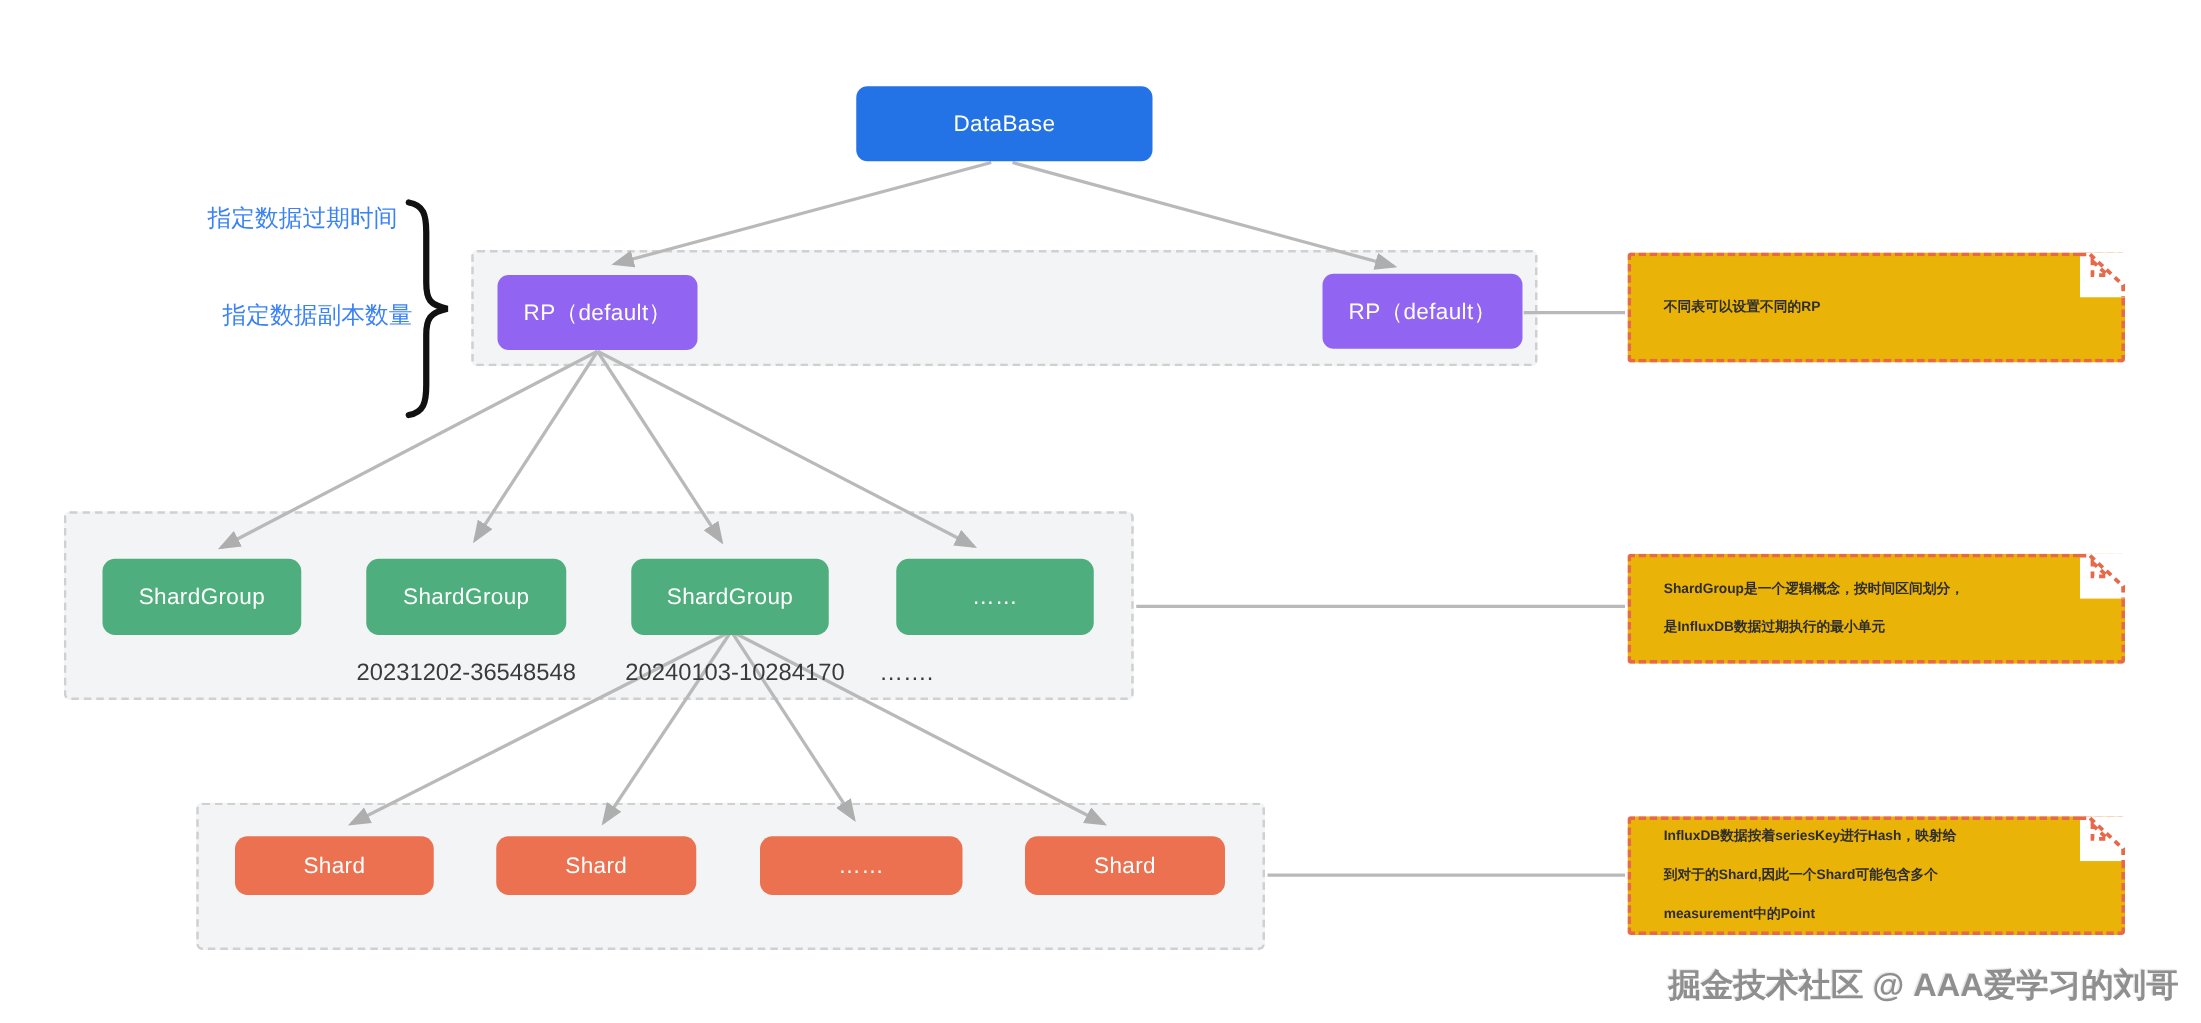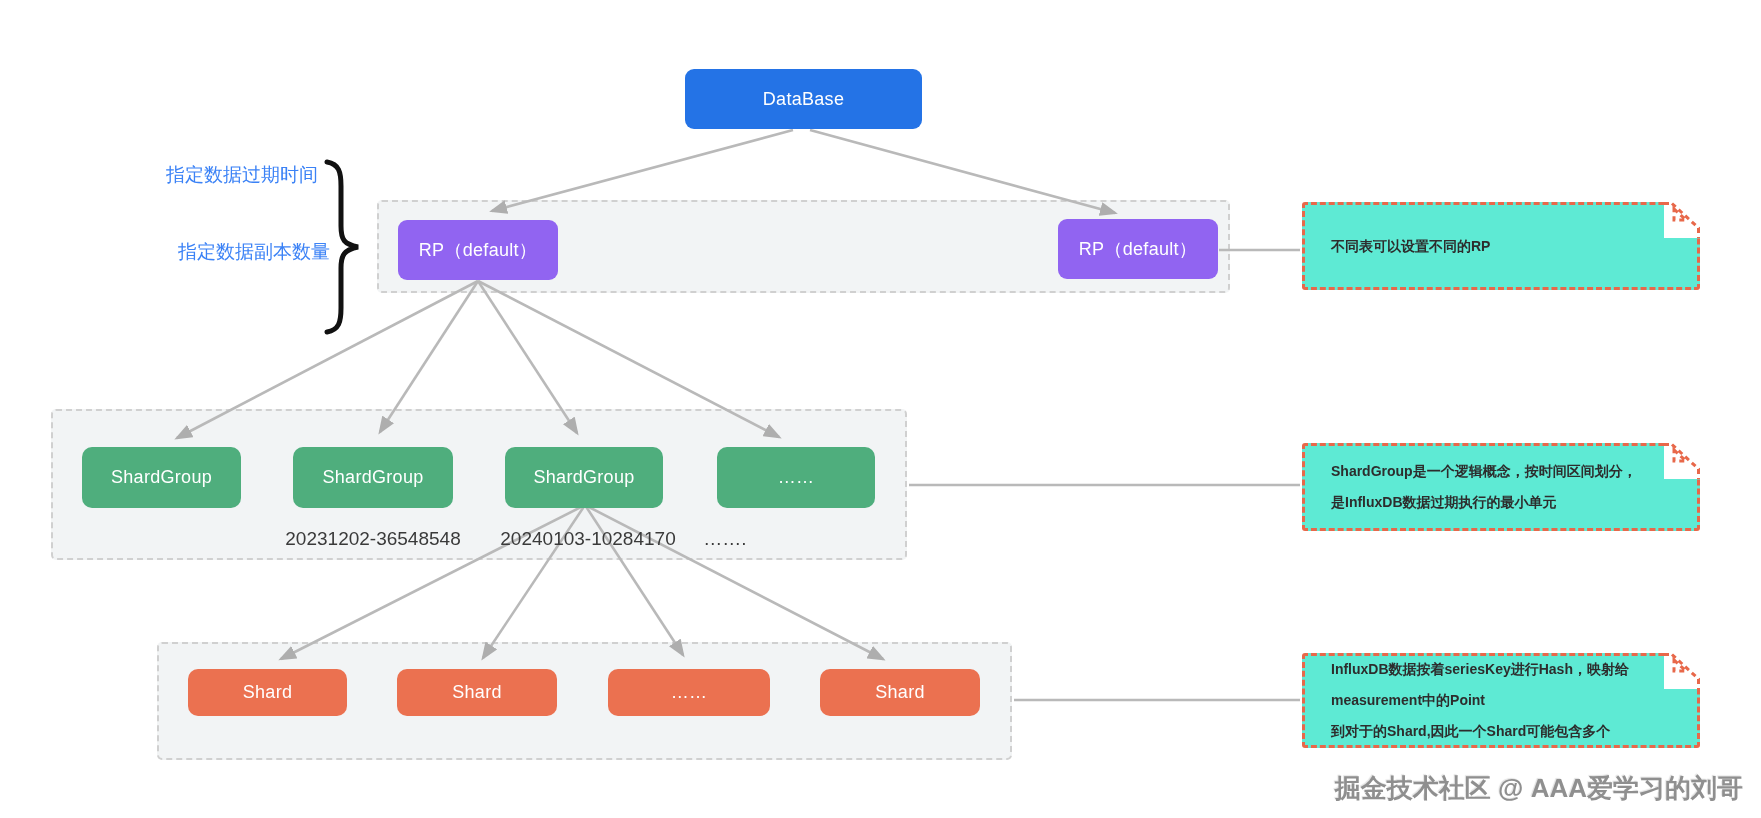--- a/index.html
+++ b/index.html
@@ -51,24 +51,24 @@
   
   .leftlabel{
     position:absolute;font-size:19px;color:#3b82f6;white-space:nowrap;text-align:right;
   }
   .ll1{left:60px;top:162px;width:258px;}
   .ll2{left:72px;top:239px;width:258px;}
   .ll3{left:60px;top:317px;width:250px;}
 
   
   .note{
-    position:absolute;left:1302px;width:398px;box-sizing:border-box;background:#5eead4;
+    position:absolute;left:1302px;width:398px;box-sizing:border-box;background:#eab308;
     border:3px dashed var(--note_border,#e8684a);border-radius:3px;
     display:flex;flex-direction:column;justify-content:center;
-    padding:10px 40px 10px 26px;color:#2d2d2d;font-weight:bold;font-size:14px;line-height:31px;
+    padding:10px 40px 10px 26px;color:#2d2d2d;font-weight:bold;font-size:11px;line-height:31px;
   }
   .n1{top:202px;height:88px;}
   .n2{top:443px;height:88px;}
   .n3{top:653px;height:95px;}
   .note .fold{position:absolute;top:-3px;right:-3px;}
   .note-line{white-space:nowrap;}
 
   
   .watermark{
     position:absolute;right:18px;bottom:12px;font-size:26px;font-weight:600;color:#8f8f8f;
@@ -164,18 +164,18 @@
   <div class="note n3">
     <svg class="fold" width="36" height="36">
       <rect x="0" y="0" width="36" height="36" fill="#fff"></rect>
       <g stroke="#e8684a" stroke-width="3" fill="none" stroke-dasharray="5 4">
         <path d="M0 1.5 H8"></path>
         <path d="M8 1.5 L34.5 26 V36"></path>
         <path d="M10 7 L22 18 L10 18 Z"></path>
       </g>
     </svg>
     <div class="note-line">InfluxDB数据按着seriesKey进行Hash，映射给</div>
+    <div class="note-line">到对于的Shard,因此一个Shard可能包含多个</div>
     <div class="note-line">measurement中的Point</div>
-    <div class="note-line">到对于的Shard,因此一个Shard可能包含多个</div>
   </div>
 
   <div class="watermark">掘金技术社区 @ AAA爱学习的刘哥</div>
 </div>
 
 </body></html>

